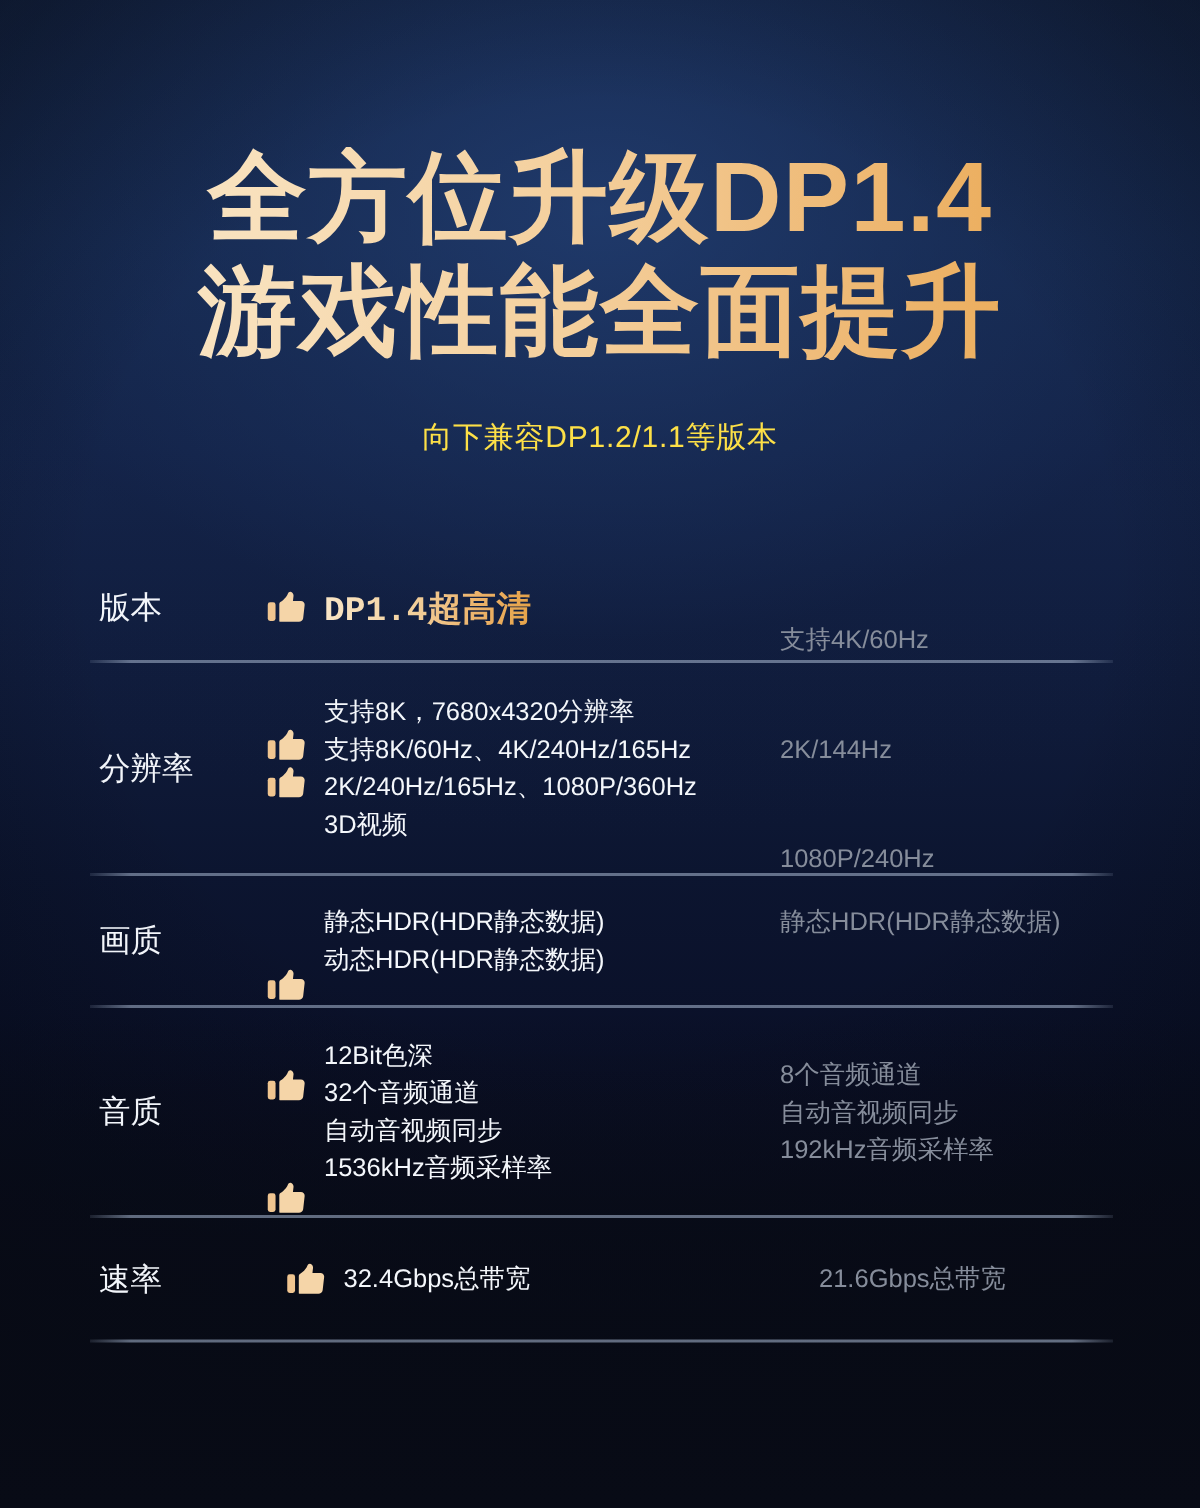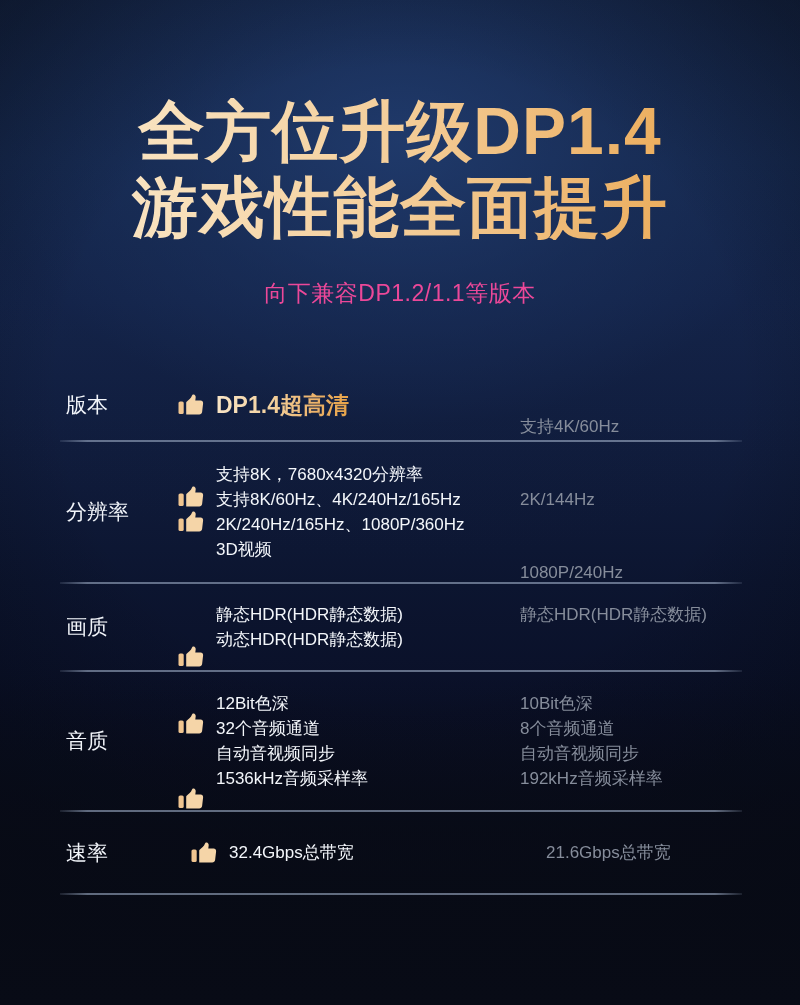--- a/index.html
+++ b/index.html
@@ -62,22 +62,22 @@
     background-clip:text;
     color:transparent;
     -webkit-text-fill-color:transparent;
     text-shadow:none;
     white-space:nowrap;
   }
   #title1 { margin-top:98px; }
   #title2 { margin-top:10px; }
   .subtitle {
     margin-top:38px;
-    font-size:23px;
-    color:#ec4899;
+    font-size:20px;
+    color:#fde047;
     letter-spacing:0.5px;
     font-weight:400;
   }
 
   
   .table { position:absolute; left:60px; top:370px; width:682px; }
   .hrule { height:2px; width:100%;
     background:linear-gradient(90deg, rgba(140,155,180,0.15) 0%, rgba(150,165,190,0.62) 4%, rgba(155,170,195,0.62) 96%, rgba(140,155,180,0.15) 100%);
   }
   .row { position:relative; display:flex; align-items:center; }
@@ -98,21 +98,21 @@
     background:linear-gradient(90deg,#f9e5c6 0%,#f3d2a0 40%,#ecb269 75%,#e6a349 100%);
     -webkit-background-clip:text; background-clip:text;
     color:transparent; -webkit-text-fill-color:transparent;
   }
   .hdr-alt { font-size:23px; font-weight:bold; color:#99a0ac; white-space:nowrap; }
 
   
   .thumb { position:absolute; width:26px; height:22px; left:8px; }
   .thumb svg { display:block; width:26px; height:22px; }
 
-  .row-head { height:70px; }
+  .row-head { height:70px;font-family:Liberation Mono, monospace; }
   .row-res  { height:140px; }
   .row-pic  { height:86px; }
   .row-aud  { height:138px; }
   .row-spd  { height:81px;gap:13px; }
 </style>
 </head>
 <body>
 
 <div id="page">
 
@@ -214,21 +214,20 @@
         </span>
         <div class="lines">
           <span class="ln">12Bit色深</span>
           <span class="ln">32个音频通道</span>
           <span class="ln">自动音视频同步</span>
           <span class="ln">1536kHz音频采样率</span>
         </div>
       </div>
       <div class="c-alt">
         <div class="lines">
-          <span class="ln">10Bit色深</span>
           <span class="ln">8个音频通道</span>
           <span class="ln">自动音视频同步</span>
           <span class="ln">192kHz音频采样率</span>
         </div>
       </div>
     </div>
     <div class="hrule"></div>
 
     <div class="row row-spd">
       <div class="c-label">速率</div>

